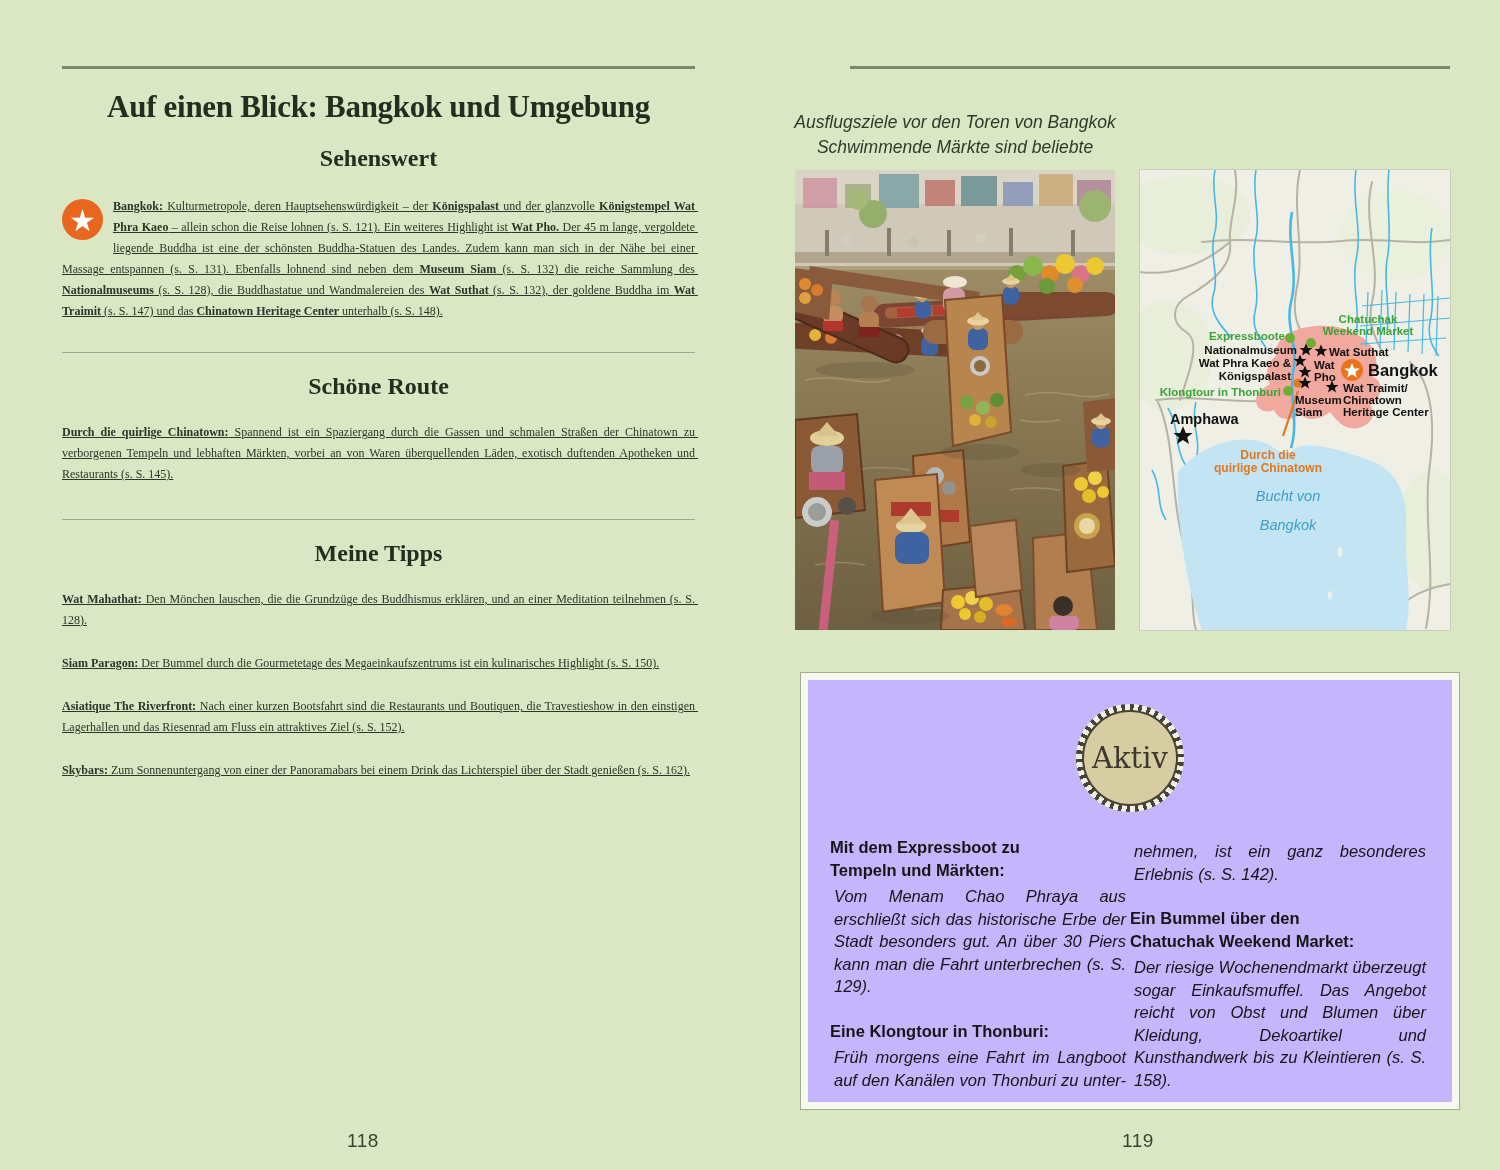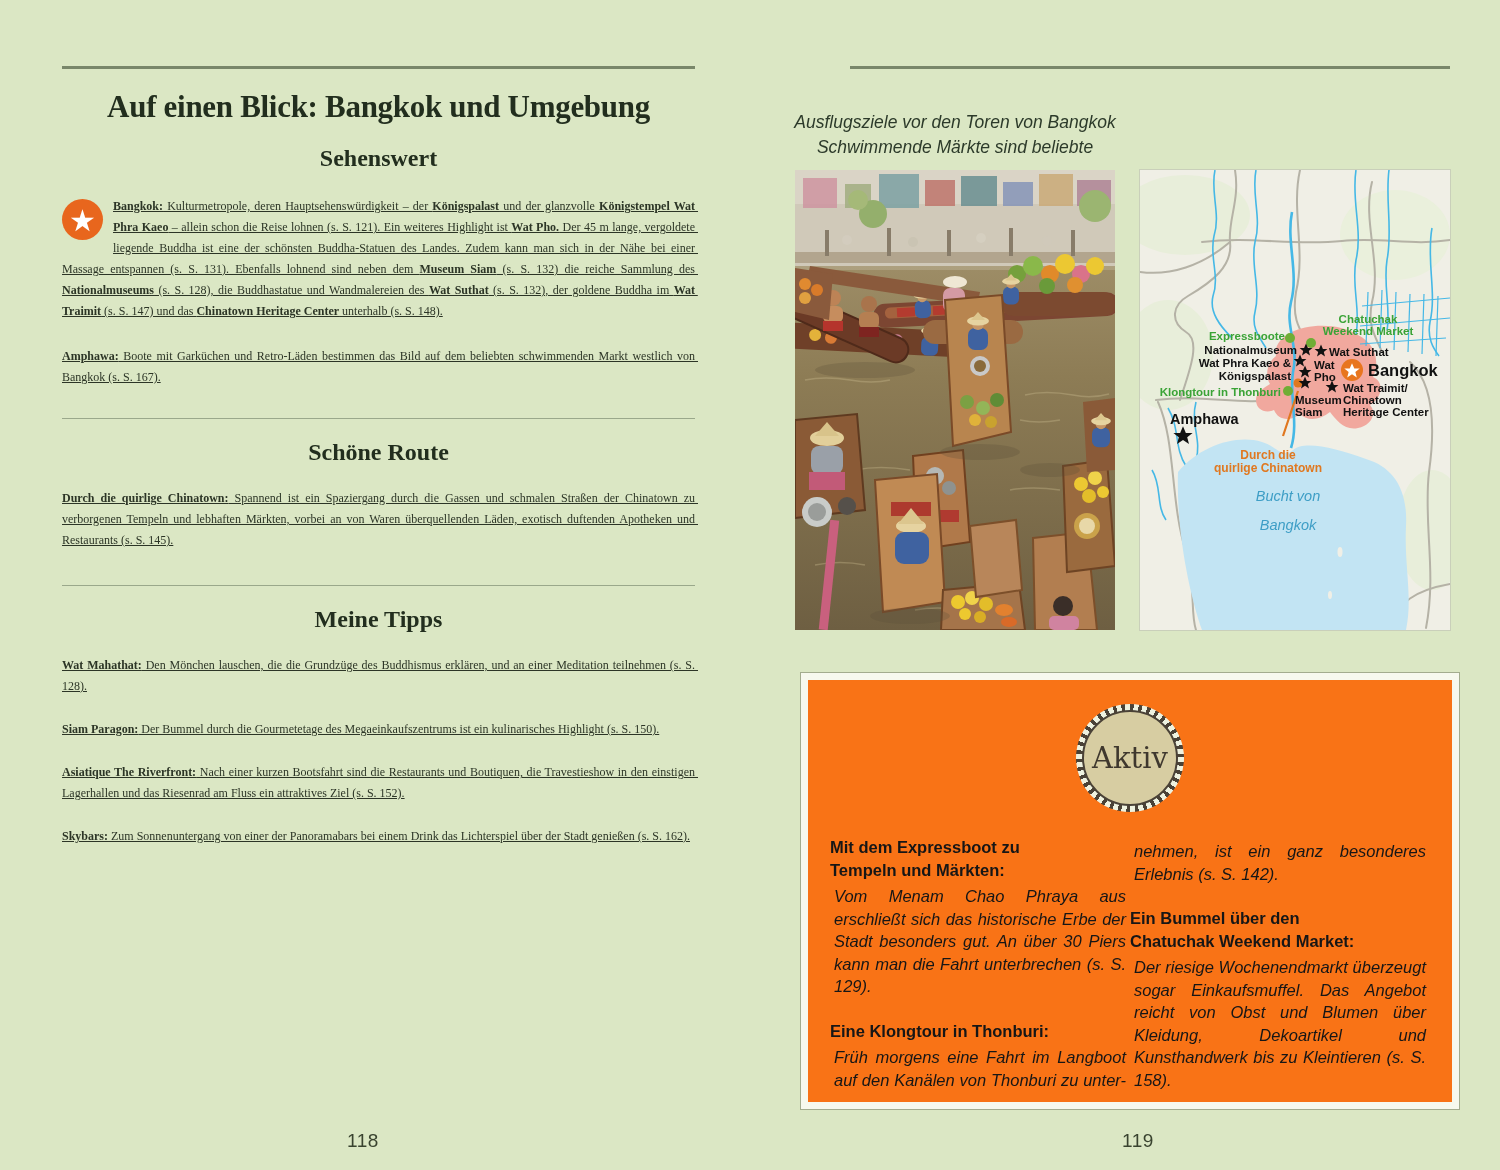--- a/index.html
+++ b/index.html
@@ -48,21 +48,21 @@
     line-height:25px;color:#2c3a2a;
   }
   .photo{position:absolute;left:795px;top:170px;width:320px;height:460px;}
   .mapbox{position:absolute;left:1140px;top:170px;width:310px;height:460px;box-shadow:0 0 0 1px #c9cfba;}
   .map-label{font-family:"Liberation Sans",sans-serif;font-weight:bold;}
   
   .aktiv-outer{
     position:absolute;left:800px;top:672px;width:660px;height:438px;box-sizing:border-box;
     border:1px solid #a3ac8e;background:#f7f9ee;padding:7px;
   }
-  .aktiv-inner{background:#f97316;height:100%;box-sizing:border-box;padding:16px 22px 0;}
+  .aktiv-inner{background:#c4b5fd;height:100%;box-sizing:border-box;padding:16px 22px 0;}
   .badge{position:relative;width:108px;height:108px;margin:8px auto 24px;}
   .badge-teeth{
     position:absolute;inset:0;border-radius:50%;
     background:repeating-conic-gradient(#4a4237 0deg 4deg,#eef2e0 4deg 9.47deg);
   }
   .badge-core{
     position:absolute;inset:6px;border-radius:50%;background:#d7cda2;border:2px solid #4a4237;
     display:flex;align-items:center;justify-content:center;
     font-family:"DejaVu Serif",serif;font-size:29px;color:#3f382e;
   }
@@ -79,21 +79,20 @@
 <div class="lcol">
   <div class="toprule"></div>
   <h1 class="title">Auf einen Blick: Bangkok und Umgebung</h1>
   <h2 class="sect">Sehenswert</h2>
 
   <div class="starwrap">
     <div class="star-badge"></div>
     <p class="body" style="margin-top:0;"><span style="font-weight: bold;">Bangkok:</span><span> Kulturmetropole, deren Hauptsehenswürdigkeit – der </span><span style="font-weight: bold;">Königspalast</span><span> und der glanzvolle </span><span style="font-weight: bold;">Königstempel Wat Phra Kaeo</span><span> – allein schon die Reise lohnen (s. S. 121). Ein weiteres Highlight ist </span><span style="font-weight: bold;">Wat Pho.</span><span> Der 45 m lange, vergoldete liegende Buddha ist eine der schönsten Buddha-Statuen des Landes. Zudem kann man sich in der Nähe bei einer Massage entspannen (s. S. 131). Ebenfalls lohnend sind neben dem </span><span style="font-weight: bold;">Museum Siam</span><span> (s. S. 132) die reiche Sammlung des </span><span style="font-weight: bold;">Nationalmuseums</span><span> (s. S. 128), die Buddhastatue und Wandmalereien des </span><span style="font-weight: bold;">Wat Suthat</span><span> (s. S. 132), der goldene Buddha im </span><span style="font-weight: bold;">Wat Traimit</span><span> (s. S. 147) und das </span><span style="font-weight: bold;">Chinatown Heritage Center</span><span> unterhalb (s. S. 148).</span></p>
   </div>
 
-  <p class="body" style="margin-top:24px;"><span style="font-weight: bold;">Amphawa:</span><span> Boote mit Garküchen und Retro-Läden bestimmen das Bild auf dem beliebten schwimmenden Markt westlich von Bangkok (s. S. 167).</span></p>
 
   <hr class="rule-thin sep">
   <h2 class="sect">Schöne Route</h2>
   <p class="body"><span style="font-weight: bold;">Durch die quirlige Chinatown:</span><span> Spannend ist ein Spaziergang durch die Gassen und schmalen Straßen der Chinatown zu verborgenen Tempeln und lebhaften Märkten, vorbei an von Waren überquellenden Läden, exotisch duftenden Apotheken und Restaurants (s. S. 145).</span></p>
 
   <hr class="rule-thin sep" style="margin-top:34px;">
   <h2 class="sect">Meine Tipps</h2>
   <p class="body"><span style="font-weight: bold;">Wat Mahathat:</span><span> Den Mönchen lauschen, die die Grundzüge des Buddhismus erklären, und an einer Meditation teilnehmen (s. S. 128).</span></p>
   <p class="body"><span style="font-weight: bold;">Siam Paragon:</span><span> Der Bummel durch die Gourmetetage des Megaeinkaufszentrums ist ein kulinarisches Highlight (s. S. 150).</span></p>
   <p class="body"><span style="font-weight: bold;">Asiatique The Riverfront:</span><span> Nach einer kurzen Bootsfahrt sind die Restaurants und Boutiquen, die Travestieshow in den einstigen Lagerhallen und das Riesenrad am Fluss ein attraktives Ziel (s. S. 152).</span></p>

